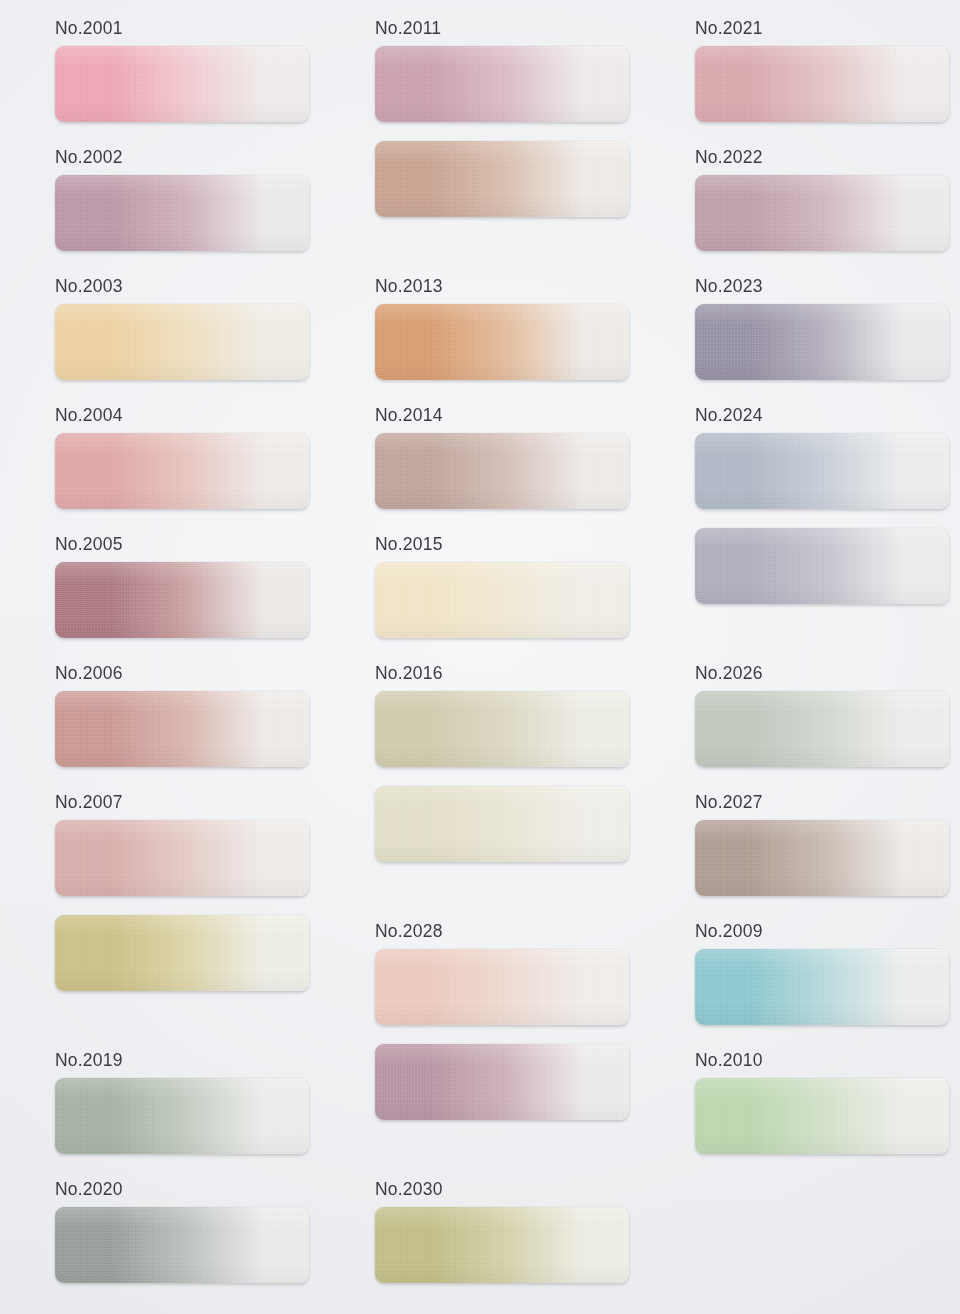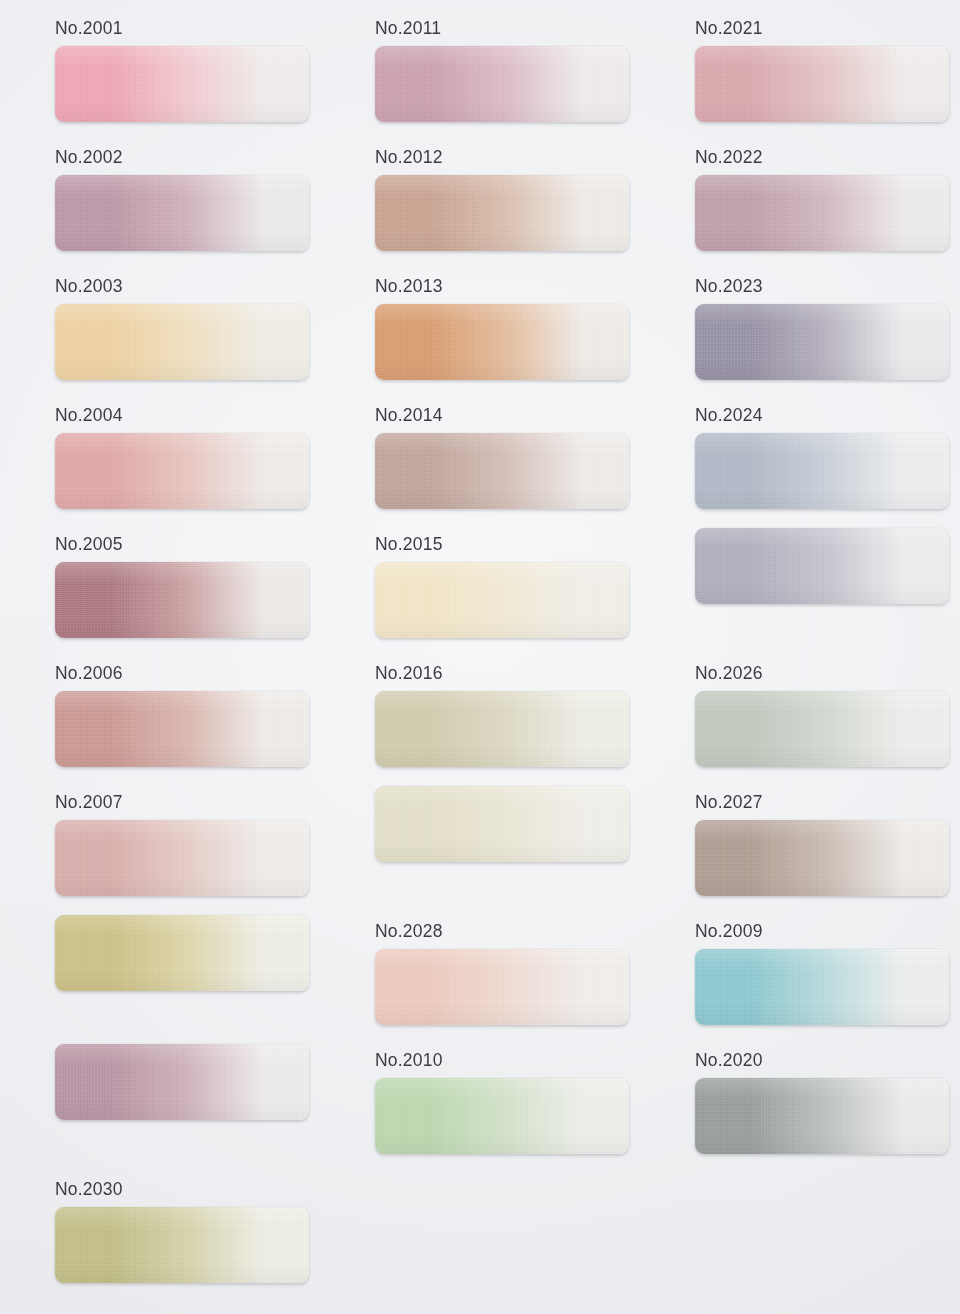--- a/index.html
+++ b/index.html
@@ -109,21 +109,20 @@
         <div class="swatch" style="background: linear-gradient(90deg, rgb(221, 171, 176) 0%, rgb(221, 171, 176) 22%, rgb(233, 200, 200) 52%, rgb(243, 240, 239) 82%, rgb(243, 240, 239) 100%);"></div>
       </div>
     </div>
     <div class="cell">
       <div class="swatch-label">No.2002</div>
       <div class="swatch-wrap">
         <div class="swatch" style="background: linear-gradient(90deg, rgb(192, 154, 170) 0%, rgb(192, 154, 170) 22%, rgb(211, 180, 191) 52%, rgb(240, 237, 237) 82%, rgb(240, 237, 237) 100%);"></div>
       </div>
     </div>
     <div class="cell">
-      <div class="swatch-label">No.2012</div>
       <div class="swatch-wrap">
         <div class="swatch" style="background: linear-gradient(90deg, rgb(205, 166, 148) 0%, rgb(205, 166, 148) 22%, rgb(221, 194, 178) 52%, rgb(243, 239, 235) 82%, rgb(243, 239, 235) 100%);"></div>
       </div>
     </div>
     <div class="cell">
       <div class="swatch-label">No.2022</div>
       <div class="swatch-wrap">
         <div class="swatch" style="background: linear-gradient(90deg, rgb(194, 162, 174) 0%, rgb(194, 162, 174) 22%, rgb(214, 188, 195) 52%, rgb(241, 238, 238) 82%, rgb(241, 238, 238) 100%);"></div>
       </div>
     </div>
@@ -223,20 +222,26 @@
     <div class="cell">
       <div class="swatch-label">No.2028</div>
       <div class="swatch-wrap">
         <div class="swatch" style="background: linear-gradient(90deg, rgb(240, 205, 193) 0%, rgb(240, 205, 193) 22%, rgb(243, 222, 213) 52%, rgb(244, 241, 238) 82%, rgb(244, 241, 238) 100%);"></div>
       </div>
     </div>
     <div class="cell">
       <div class="swatch-label">No.2009</div>
       <div class="swatch-wrap">
         <div class="swatch" style="background: linear-gradient(90deg, rgb(143, 203, 211) 0%, rgb(143, 203, 211) 22%, rgb(188, 222, 225) 52%, rgb(240, 242, 241) 82%, rgb(240, 242, 241) 100%);"></div>
+      </div>
+    </div>
+    <div class="cell">
+      <div class="swatch-label">No.2019</div>
+      <div class="swatch-wrap">
+        <div class="swatch" style="background: linear-gradient(90deg, rgb(168, 181, 166) 0%, rgb(168, 181, 166) 22%, rgb(199, 208, 197) 52%, rgb(240, 241, 239) 82%, rgb(240, 241, 239) 100%);"></div>
       </div>
     </div>
     <div class="cell">
       <div class="swatch-wrap">
         <div class="swatch" style="background: linear-gradient(90deg, rgb(187, 151, 166) 0%, rgb(187, 151, 166) 22%, rgb(210, 181, 190) 52%, rgb(241, 238, 238) 82%, rgb(241, 238, 238) 100%);"></div>
       </div>
     </div>
     <div class="cell">
       <div class="swatch-label">No.2010</div>
       <div class="swatch-wrap">

